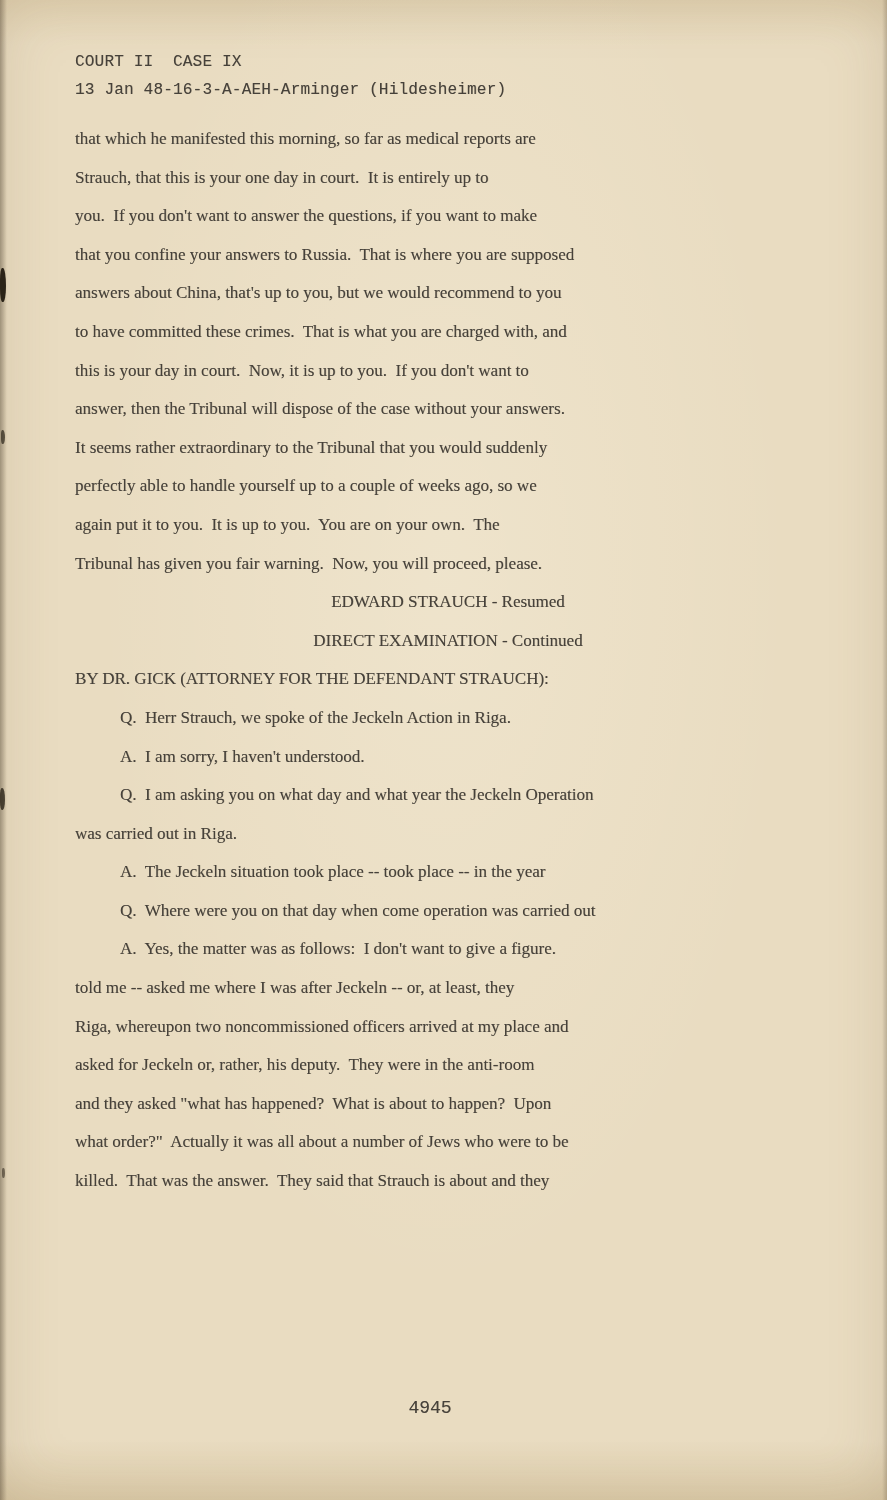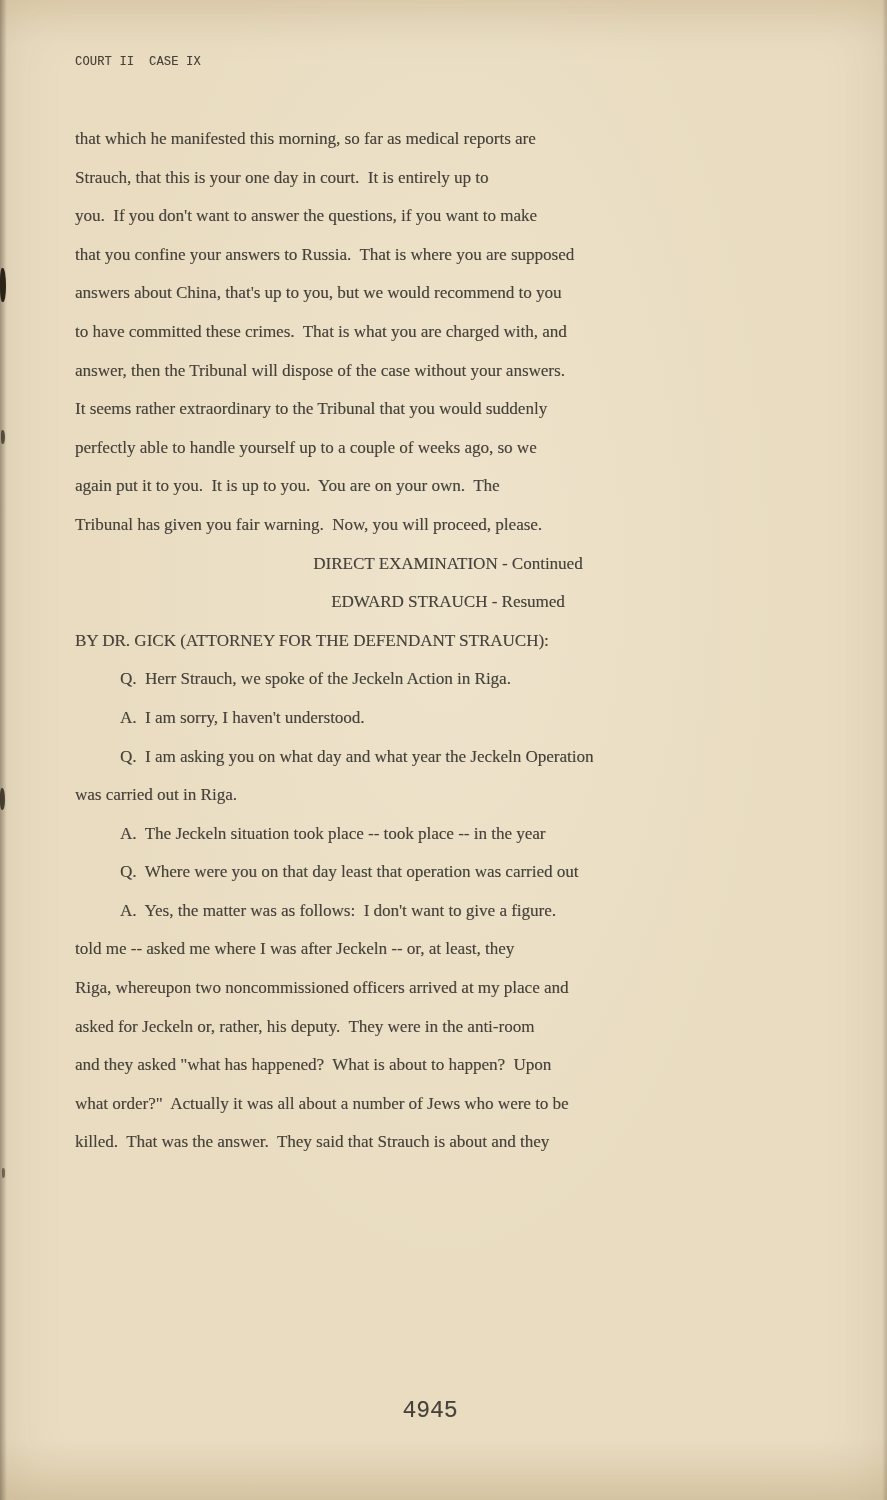--- a/index.html
+++ b/index.html
@@ -40,21 +40,21 @@
   }
   .speck.s1 { left: 0; top: 268px; width: 6px; height: 34px; }
   .speck.s2 { left: 1px; top: 430px; width: 4px; height: 14px; opacity: .7; }
   .speck.s3 { left: 0; top: 788px; width: 5px; height: 22px; opacity: .8; }
   .speck.s4 { left: 2px; top: 1168px; width: 3px; height: 10px; opacity: .55; }
 
   .header {
     position: absolute;
     left: 75px;
     top: 48px;
-    font-size: 12px;
+    font-size: 16px;
     letter-spacing: 0.2px;
   }
   .header .hline {
     height: 28px;
     line-height: 28px;
     white-space: pre;
     text-shadow: 0.4px 0.4px 0 rgba(70,62,50,0.35);
   }
 
   .body-block {
@@ -73,61 +73,63 @@
   }
   .line.center { text-align: center; }
   .line.indent { padding-left: 45px; }
 
   .page-number {
     position: absolute;
     left: 0;
     top: 1398px;
     width: 860px;
     text-align: center;
-    font-size: 23px;
+    font-size: 18px;
     text-shadow: 0.4px 0.4px 0 rgba(70,62,50,0.35);
   }
 </style>
 </head>
 <body>
 
 <div class="page">
 
   <div class="edge-left"></div>
   <div class="edge-right"></div>
   <div class="speck s1"></div>
   <div class="speck s2"></div>
   <div class="speck s3"></div>
   <div class="speck s4"></div>
 
   <div class="header">
     <div class="hline">COURT II  CASE IX</div>
+    <div class="hline">13 Jan 48-16-3-A-AEH-Arminger (Hildesheimer)</div>
   </div>
 
   <div class="body-block">
       <div class="line normal">that which he manifested this morning, so far as medical reports are</div>
       <div class="line normal">Strauch, that this is your one day in court.  It is entirely up to</div>
       <div class="line normal">you.  If you don't want to answer the questions, if you want to make</div>
       <div class="line normal">that you confine your answers to Russia.  That is where you are supposed</div>
       <div class="line normal">answers about China, that's up to you, but we would recommend to you</div>
       <div class="line normal">to have committed these crimes.  That is what you are charged with, and</div>
+      <div class="line normal">this is your day in court.  Now, it is up to you.  If you don't want to</div>
       <div class="line normal">answer, then the Tribunal will dispose of the case without your answers.</div>
       <div class="line normal">It seems rather extraordinary to the Tribunal that you would suddenly</div>
       <div class="line normal">perfectly able to handle yourself up to a couple of weeks ago, so we</div>
       <div class="line normal">again put it to you.  It is up to you.  You are on your own.  The</div>
       <div class="line normal">Tribunal has given you fair warning.  Now, you will proceed, please.</div>
+      <div class="line center">EDWARD STRAUCH - Resumed</div>
       <div class="line center">DIRECT EXAMINATION - Continued</div>
-      <div class="line center">EDWARD STRAUCH - Resumed</div>
       <div class="line normal">BY DR. GICK (ATTORNEY FOR THE DEFENDANT STRAUCH):</div>
       <div class="line indent">Q.  Herr Strauch, we spoke of the Jeckeln Action in Riga.</div>
       <div class="line indent">A.  I am sorry, I haven't understood.</div>
       <div class="line indent">Q.  I am asking you on what day and what year the Jeckeln Operation</div>
       <div class="line normal">was carried out in Riga.</div>
       <div class="line indent">A.  The Jeckeln situation took place -- took place -- in the year</div>
-      <div class="line indent">Q.  Where were you on that day least that operation was carried out</div>
+      <div class="line indent">Q.  Where were you on that day when come operation was carried out</div>
       <div class="line indent">A.  Yes, the matter was as follows:  I don't want to give a figure.</div>
       <div class="line normal">told me -- asked me where I was after Jeckeln -- or, at least, they</div>
       <div class="line normal">Riga, whereupon two noncommissioned officers arrived at my place and</div>
       <div class="line normal">asked for Jeckeln or, rather, his deputy.  They were in the anti-room</div>
       <div class="line normal">and they asked "what has happened?  What is about to happen?  Upon</div>
       <div class="line normal">what order?"  Actually it was all about a number of Jews who were to be</div>
       <div class="line normal">killed.  That was the answer.  They said that Strauch is about and they</div>
     </div>
 
   <div class="page-number">4945</div>

